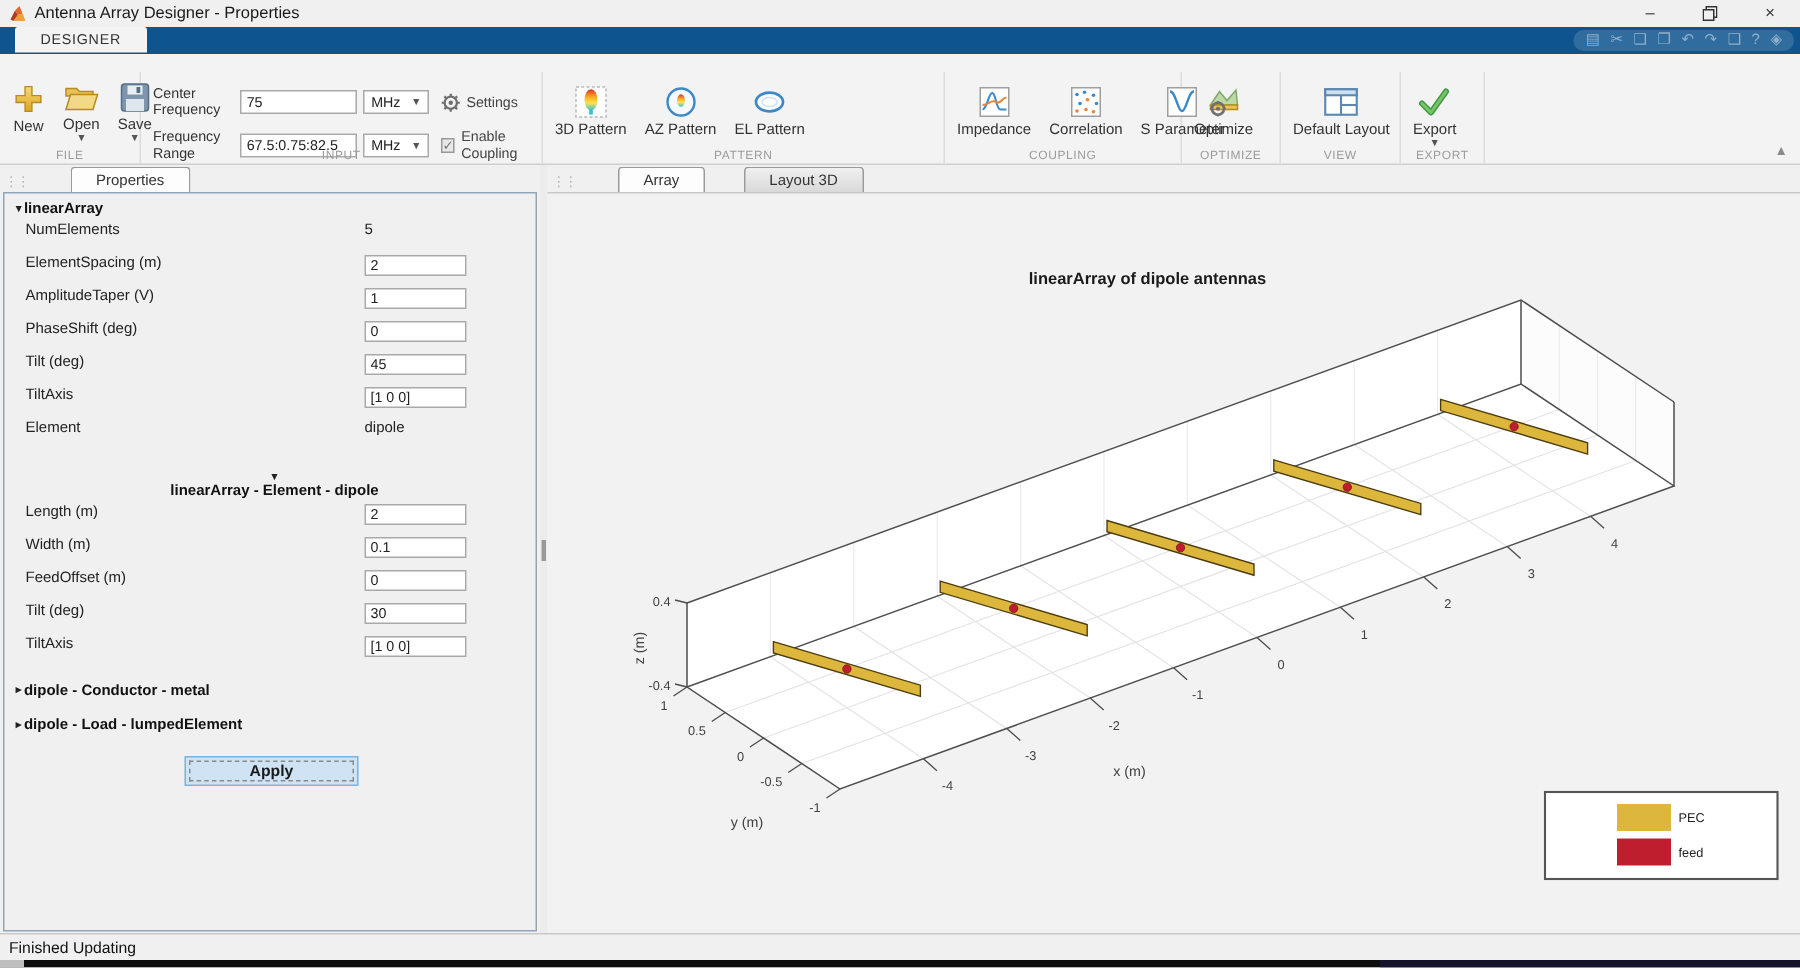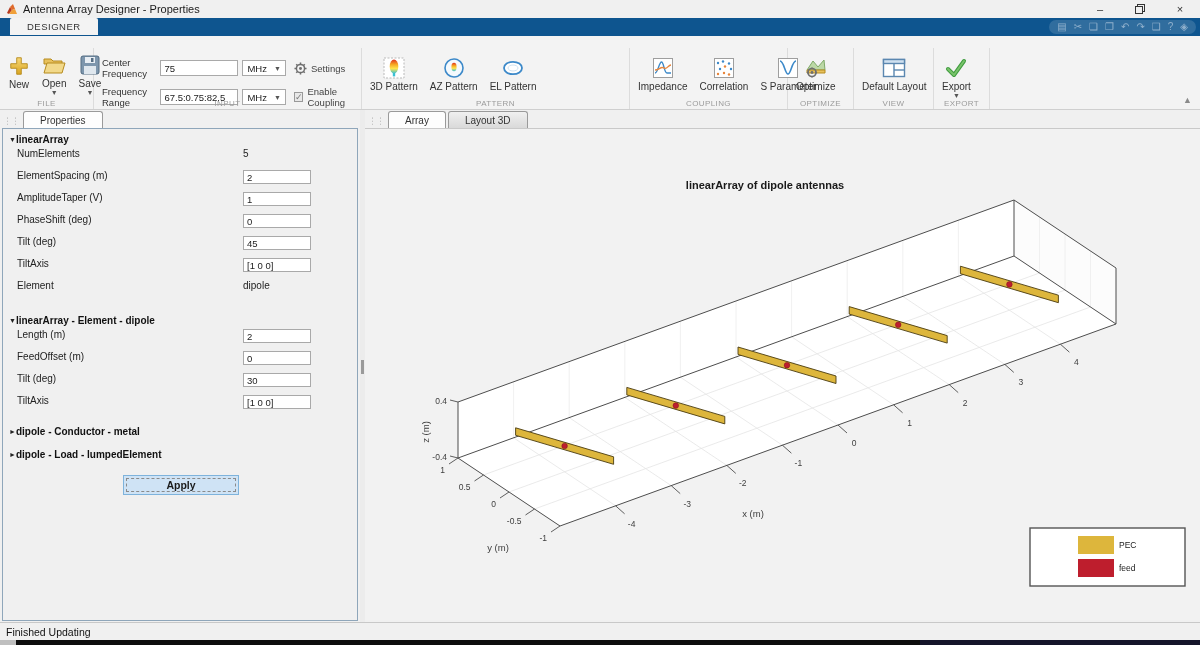--- a/index.html
+++ b/index.html
@@ -48,21 +48,21 @@
   .radio.sel::after{content:'';position:absolute;inset:1.5px;background:#333;border-radius:50%;}
   .radio.dis{border-color:#aaa;background:#ececec;}
   .dim{color:#8c8c8c;}
   .ts-fill{flex:1;position:relative;}
   .collapse-arrow{position:absolute;right:8px;bottom:4px;font-size:9px;color:#8a8a8a;}
   
   .main{position:absolute;top:110px;left:0;right:0;height:512px;background:#f0f0f0;}
   .tabbar{height:18px;display:flex;align-items:flex-end;background:#f0f0f0;font-size:10px;color:#333;}
   .drag-dots{color:#b5b5b5;font-size:9px;margin:0 4px 2px 3px;letter-spacing:-1px;}
   .tab{height:17px;display:flex;align-items:center;padding:0 16px;border:1px solid #9a9a9a;
-    border-bottom:none;border-radius:3px 3px 0 0;margin-right:2px;}
+    border-bottom:none;border-radius:3px 3px 0 0;margin-right:2px;margin-left:24px;}
   .tab.active{background:#fdfdfd;}
   .tab.inactive{background:linear-gradient(#f0f0f0,#d9d9d9);}
   .left-panel{position:absolute;left:0;top:0;width:360px;height:100%;}
   .left-body{position:absolute;left:2px;right:2px;top:18px;bottom:1px;background:#f0f0f0;
     border:1px solid #8fa6ba;overflow:hidden;}
   .prop-section-header{display:flex;align-items:center;gap:0;font-size:10px;font-weight:bold;
     color:#111;padding:5px 0 3px 6px;}
   .tri{font-size:7px;color:#222;}
   .prop-row{display:flex;height:22px;padding-left:14px;font-size:10px;color:#222;}
   .prop-label{width:226px;}
@@ -382,27 +382,31 @@
             <input class="prop-input" value="45" style="">
           </div>
           <div class="prop-row">
             <span class="prop-label">TiltAxis</span>
             <input class="prop-input" value="[1 0 0]" style="">
           </div>
           <div class="prop-row">
             <span class="prop-label">Element</span>
             <span class="prop-value">dipole</span>
           </div>
-          <div class="prop-section-header" style="margin-top: 8px;">
+          <div class="prop-section-header" style="margin-top: 8px; flex-direction: column;">
             <span class="tri">▼</span>
             <span>linearArray - Element - dipole</span>
           </div>
           <div class="prop-row">
             <span class="prop-label">Length (m)</span>
             <input class="prop-input" value="2" style="">
+          </div>
+          <div class="prop-row">
+            <span class="prop-label">Width (m)</span>
+            <input class="prop-input" value="0.1" style="">
           </div>
           <div class="prop-row">
             <span class="prop-label">FeedOffset (m)</span>
             <input class="prop-input" value="0" style="">
           </div>
           <div class="prop-row">
             <span class="prop-label">Tilt (deg)</span>
             <input class="prop-input" value="30" style="">
           </div>
           <div class="prop-row">

